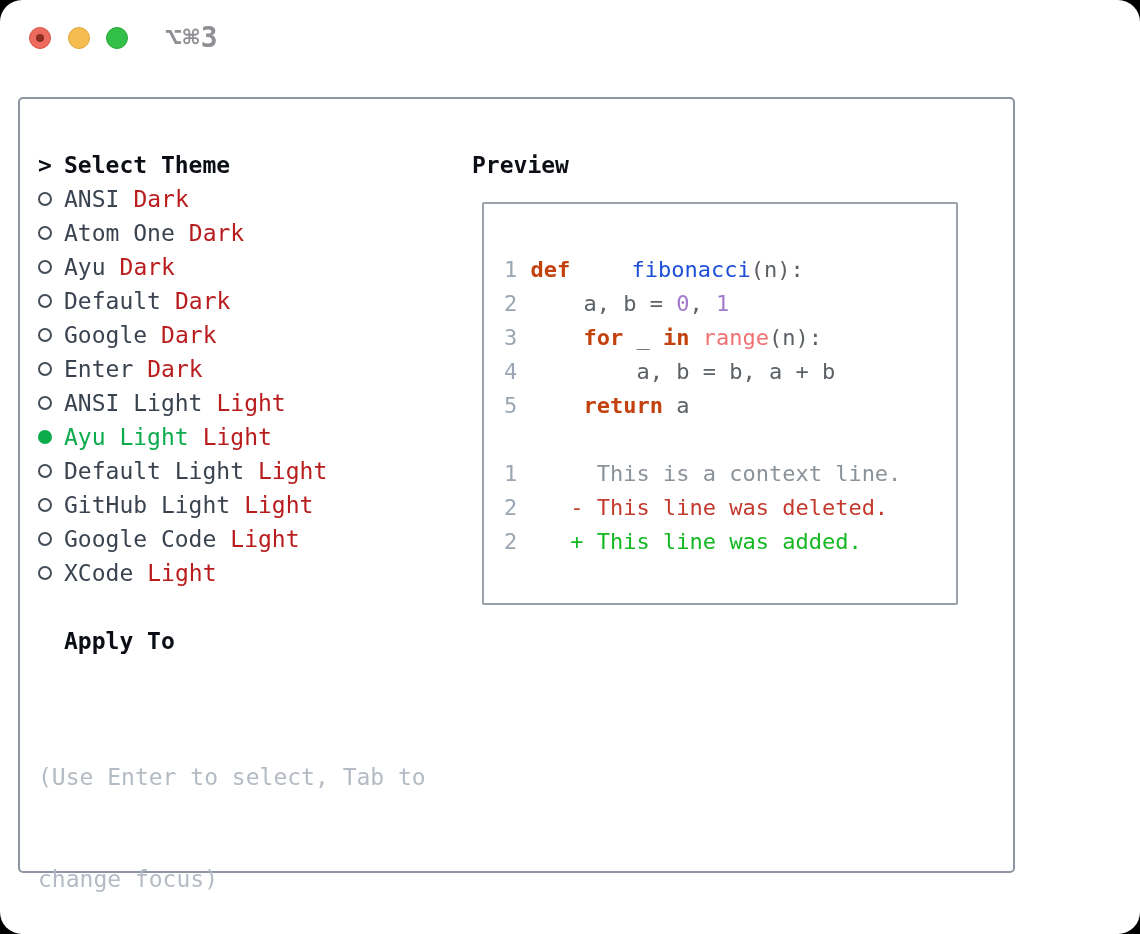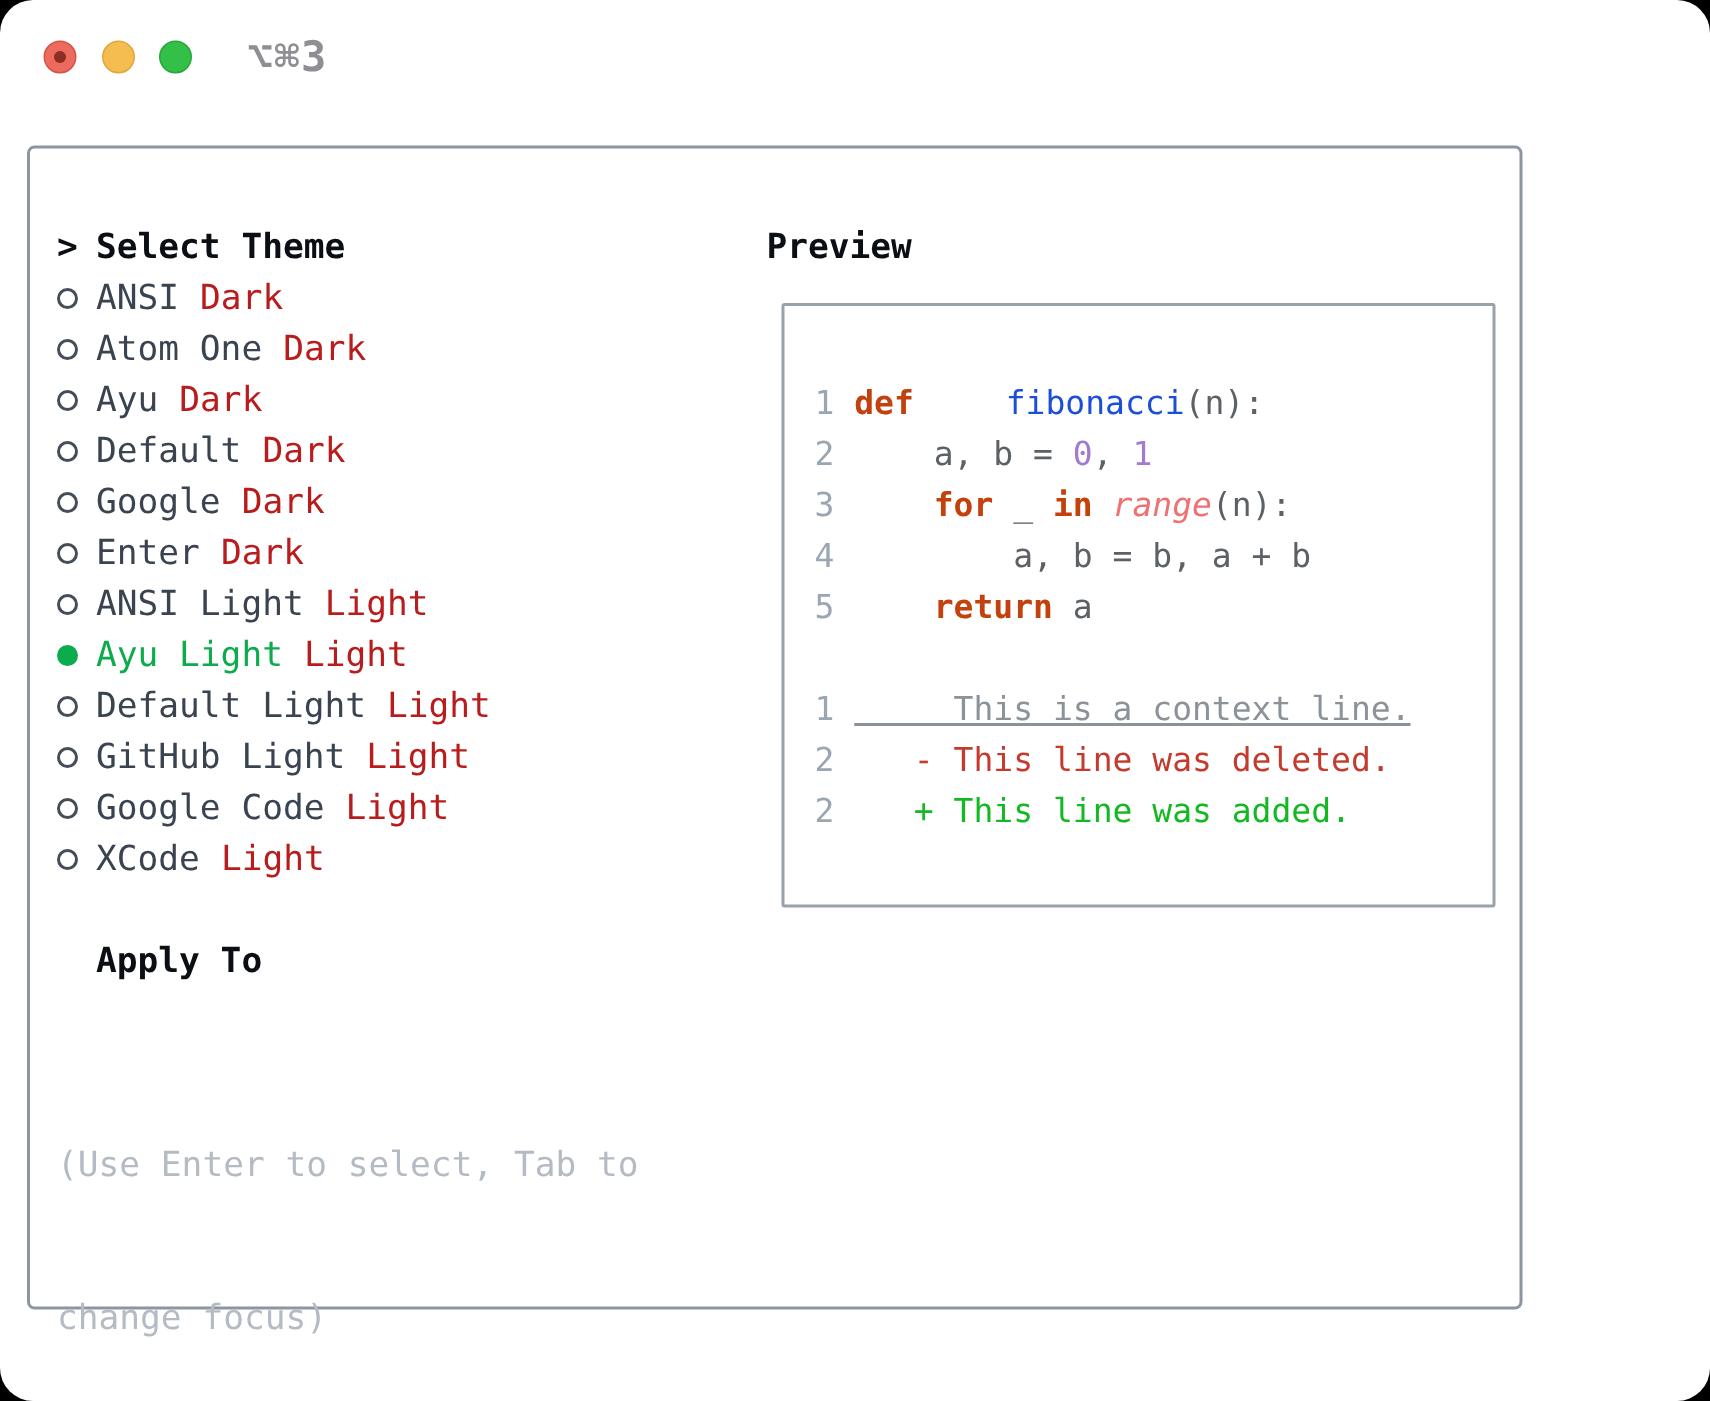--- a/index.html
+++ b/index.html
@@ -30,37 +30,37 @@
   .cursor{font-weight:bold;color:#0b0e14;font-size:23px;}
   .bold{font-weight:bold;color:#0b0e14;}
   .ring{width:10px;height:10px;border:2px solid #454d58;border-radius:50%;}
   .dotfill{width:14px;height:14px;border-radius:50%;background:#0cab4b;}
   .theme-name{color:#3a4350;}
   .row.selected .theme-name,.row.selected .opt-label{color:#0cab4b;}
   .variant{color:#b91c1c;margin-left:14px;}
   .spacer{height:34px;}
   .hint{font-size:23px;line-height:34px;color:#b4bbc4;white-space:pre;}
   
-  .right-col{position:absolute;left:511px;top:148px;width:500px;}
+  .right-col{position:absolute;left:472px;top:148px;width:500px;}
   .preview-title{height:34px;display:flex;align-items:center;font-size:23px;}
   .preview-box{
     margin:20px 0 0 10px;width:476px;height:403px;box-sizing:border-box;
     border:2px solid #99a1ab;border-radius:2px;background:#fff;overflow:hidden;
   }
   pre.code{
     margin:0;padding:49px 0 0 20px;font-family:"DejaVu Sans Mono","Liberation Mono",monospace;
     font-size:22px;line-height:34px;white-space:pre;color:#5c6166;
   }
   .ln{color:#9aa6b2;}
   .tk-kw{color:#c2410c;font-weight:bold;}
   .tk-fn{color:#1d4ed8;margin-left:48px;}
   .tk-num{color:#a37acc;}
-  .tk-call{color:#f07171;font-style:italic;}
+  .tk-call{color:#f07171;}
   .tk-p{color:#5c6166;}
-  .diff-context{color:#8b9299;text-decoration:underline;}
+  .diff-context{color:#8b9299;}
   .diff-deleted{color:#c43a2d;}
   .diff-added{color:#13b822;}
 </style>
 </head>
 <body>
 
 <div class="window">
 
   <div>
     <span class="tl red">

